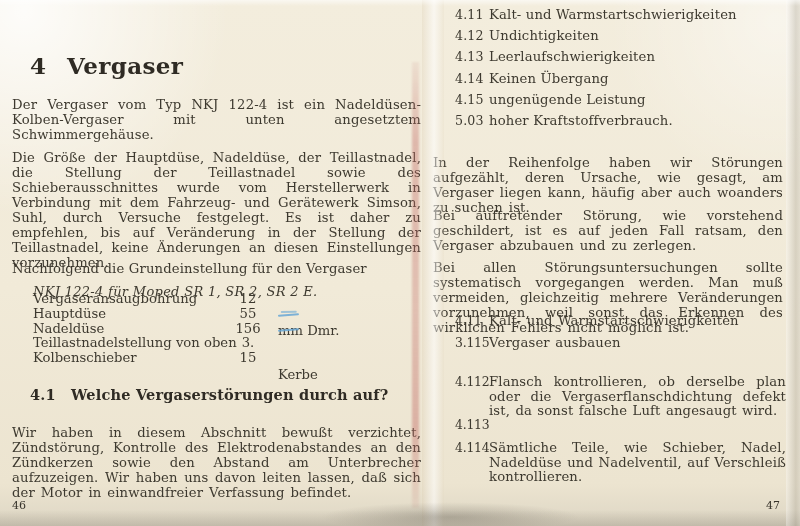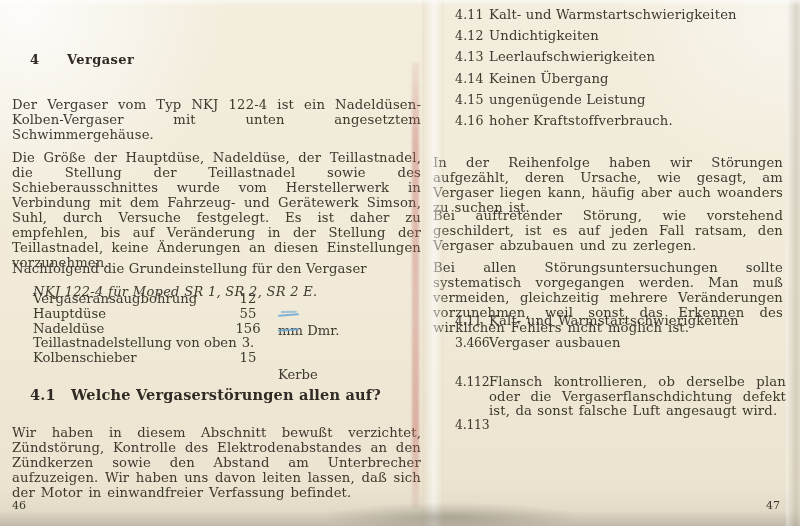--- a/index.html
+++ b/index.html
@@ -13,21 +13,21 @@
     font-family:"DejaVu Serif", serif;
     color:#3d392f;
   }
   
   .page{position:absolute;top:0;height:412px;}
   .page-left{left:0;width:430px;}
   .page-right{left:433px;width:353px;}
   .blk{position:absolute;}
 
   
-  .h1{left:30px;top:52px;font-size:13px;font-weight:bold;color:#2f2b24;letter-spacing:0.4px;}
+  .h1{left:30px;top:52px;font-size:23px;font-weight:bold;color:#2f2b24;letter-spacing:0.4px;}
   .h1 .sec-num{display:inline-block;width:37px;}
   .para{font-size:13.2px;line-height:15px;text-align:justify;letter-spacing:0.15px;word-spacing:1.5px;}
   .p1{left:12px;top:84px;width:409px;}
   .p2{left:12px;top:137px;width:409px;}
   .intro{left:12px;top:248px;width:415px;font-size:13.2px;line-height:15px;letter-spacing:0.15px;}
   .model{left:33px;top:271px;width:390px;font-size:13px;font-style:italic;letter-spacing:0.3px;}
   .spec-table{left:0;top:291px;width:430px;}
   .spec-row{position:relative;height:14.8px;font-size:13.2px;}
   .spec-label{position:absolute;left:33px;top:0;}
   .spec-num{position:absolute;left:224px;top:0;width:48px;text-align:center;}
@@ -115,21 +115,21 @@
         <span class="spec-num">3.</span>
         <span class="spec-suffix">Kerbe</span>
       </div>
       <div class="spec-row">
         <span class="spec-label">Kolbenschieber</span>
         <span class="spec-num">15</span>
       </div>
     </div>
 
     <div class="blk h2">
-      <span class="sec-num">4.1</span><span>Welche Vergaserstörungen allen auf?</span>
+      <span class="sec-num">4.1</span><span>Welche Vergaserstörungen durch auf?</span>
     </div>
 
     <p class="blk para p3">Wir haben in diesem Abschnitt bewußt verzichtet, Zündstörung, Kontrolle des Elektrodenabstandes an den Zündkerzen sowie den Abstand am Unterbrecher aufzuzeigen. Wir haben uns davon leiten lassen, daß sich der Motor in einwandfreier Verfassung befindet.</p>
     <div class="blk pagenum pn-left">46</div>
   </div>
 
   <div class="page page-right">
 
     <div class="blk fault-list">
       <div class="fault-item">
@@ -141,39 +141,42 @@
       <div class="fault-item">
         <span class="li-num">4.13</span><span>Leerlaufschwierigkeiten</span>
       </div>
       <div class="fault-item">
         <span class="li-num">4.14</span><span>Keinen Übergang</span>
       </div>
       <div class="fault-item">
         <span class="li-num">4.15</span><span>ungenügende Leistung</span>
       </div>
       <div class="fault-item">
-        <span class="li-num">4.16</span><span>hoher Kraftstoffverbrauch.</span>
+        <span class="li-num">5.03</span><span>hoher Kraftstoffverbrauch.</span>
       </div>
     </div>
 
     <p class="blk para rp1">In der Reihenfolge haben wir Störungen aufgezählt, deren Ursache, wie gesagt, am Vergaser liegen kann, häufig aber auch woanders zu suchen ist.</p>
     <p class="blk para rp2">Bei auftretender Störung, wie vorstehend geschildert, ist es auf jeden Fall ratsam, den Vergaser abzubauen und zu zerlegen.</p>
     <p class="blk para rp3">Bei allen Störungsuntersuchungen sollte systematisch vorgegangen werden. Man muß vermeiden, gleichzeitig mehrere Veränderungen vorzunehmen, weil sonst das Erkennen des wirklichen Fehlers nicht möglich ist.</p>
 
     <div class="blk proc-item proc-1">
       <span class="li-num">4.11</span><span>Kalt- und Warmstartschwierigkeiten</span>
     </div>
     <div class="blk proc-item proc-2">
-      <span class="li-num">3.466</span><span>Vergaser ausbauen</span>
+      <span class="li-num">3.115</span><span>Vergaser ausbauen</span>
     </div>
     <div class="blk proc-item proc-3">
       <span class="li-num">4.112</span><span>Flansch kontrollieren, ob derselbe plan oder die Vergaserflanschdichtung defekt ist, da sonst falsche Luft angesaugt wird.</span>
     </div>
     <div class="blk proc-item proc-4">
       <span class="li-num">4.113</span>
+    </div>
+    <div class="blk proc-item proc-5">
+      <span class="li-num">4.114</span><span>Sämtliche Teile, wie Schieber, Nadel, Nadeldüse und Nadelventil, auf Verschleiß kontrollieren.</span>
     </div>
   </div>
 
   <div class="blk pagenum pn-right">47</div>
 
   <div class="red-edge"></div>
   <div class="gutter-light"></div>
   <div class="gutter-foot-shadow"></div>
   <div class="bottom-shade"></div>
   <div class="right-edge"></div>

